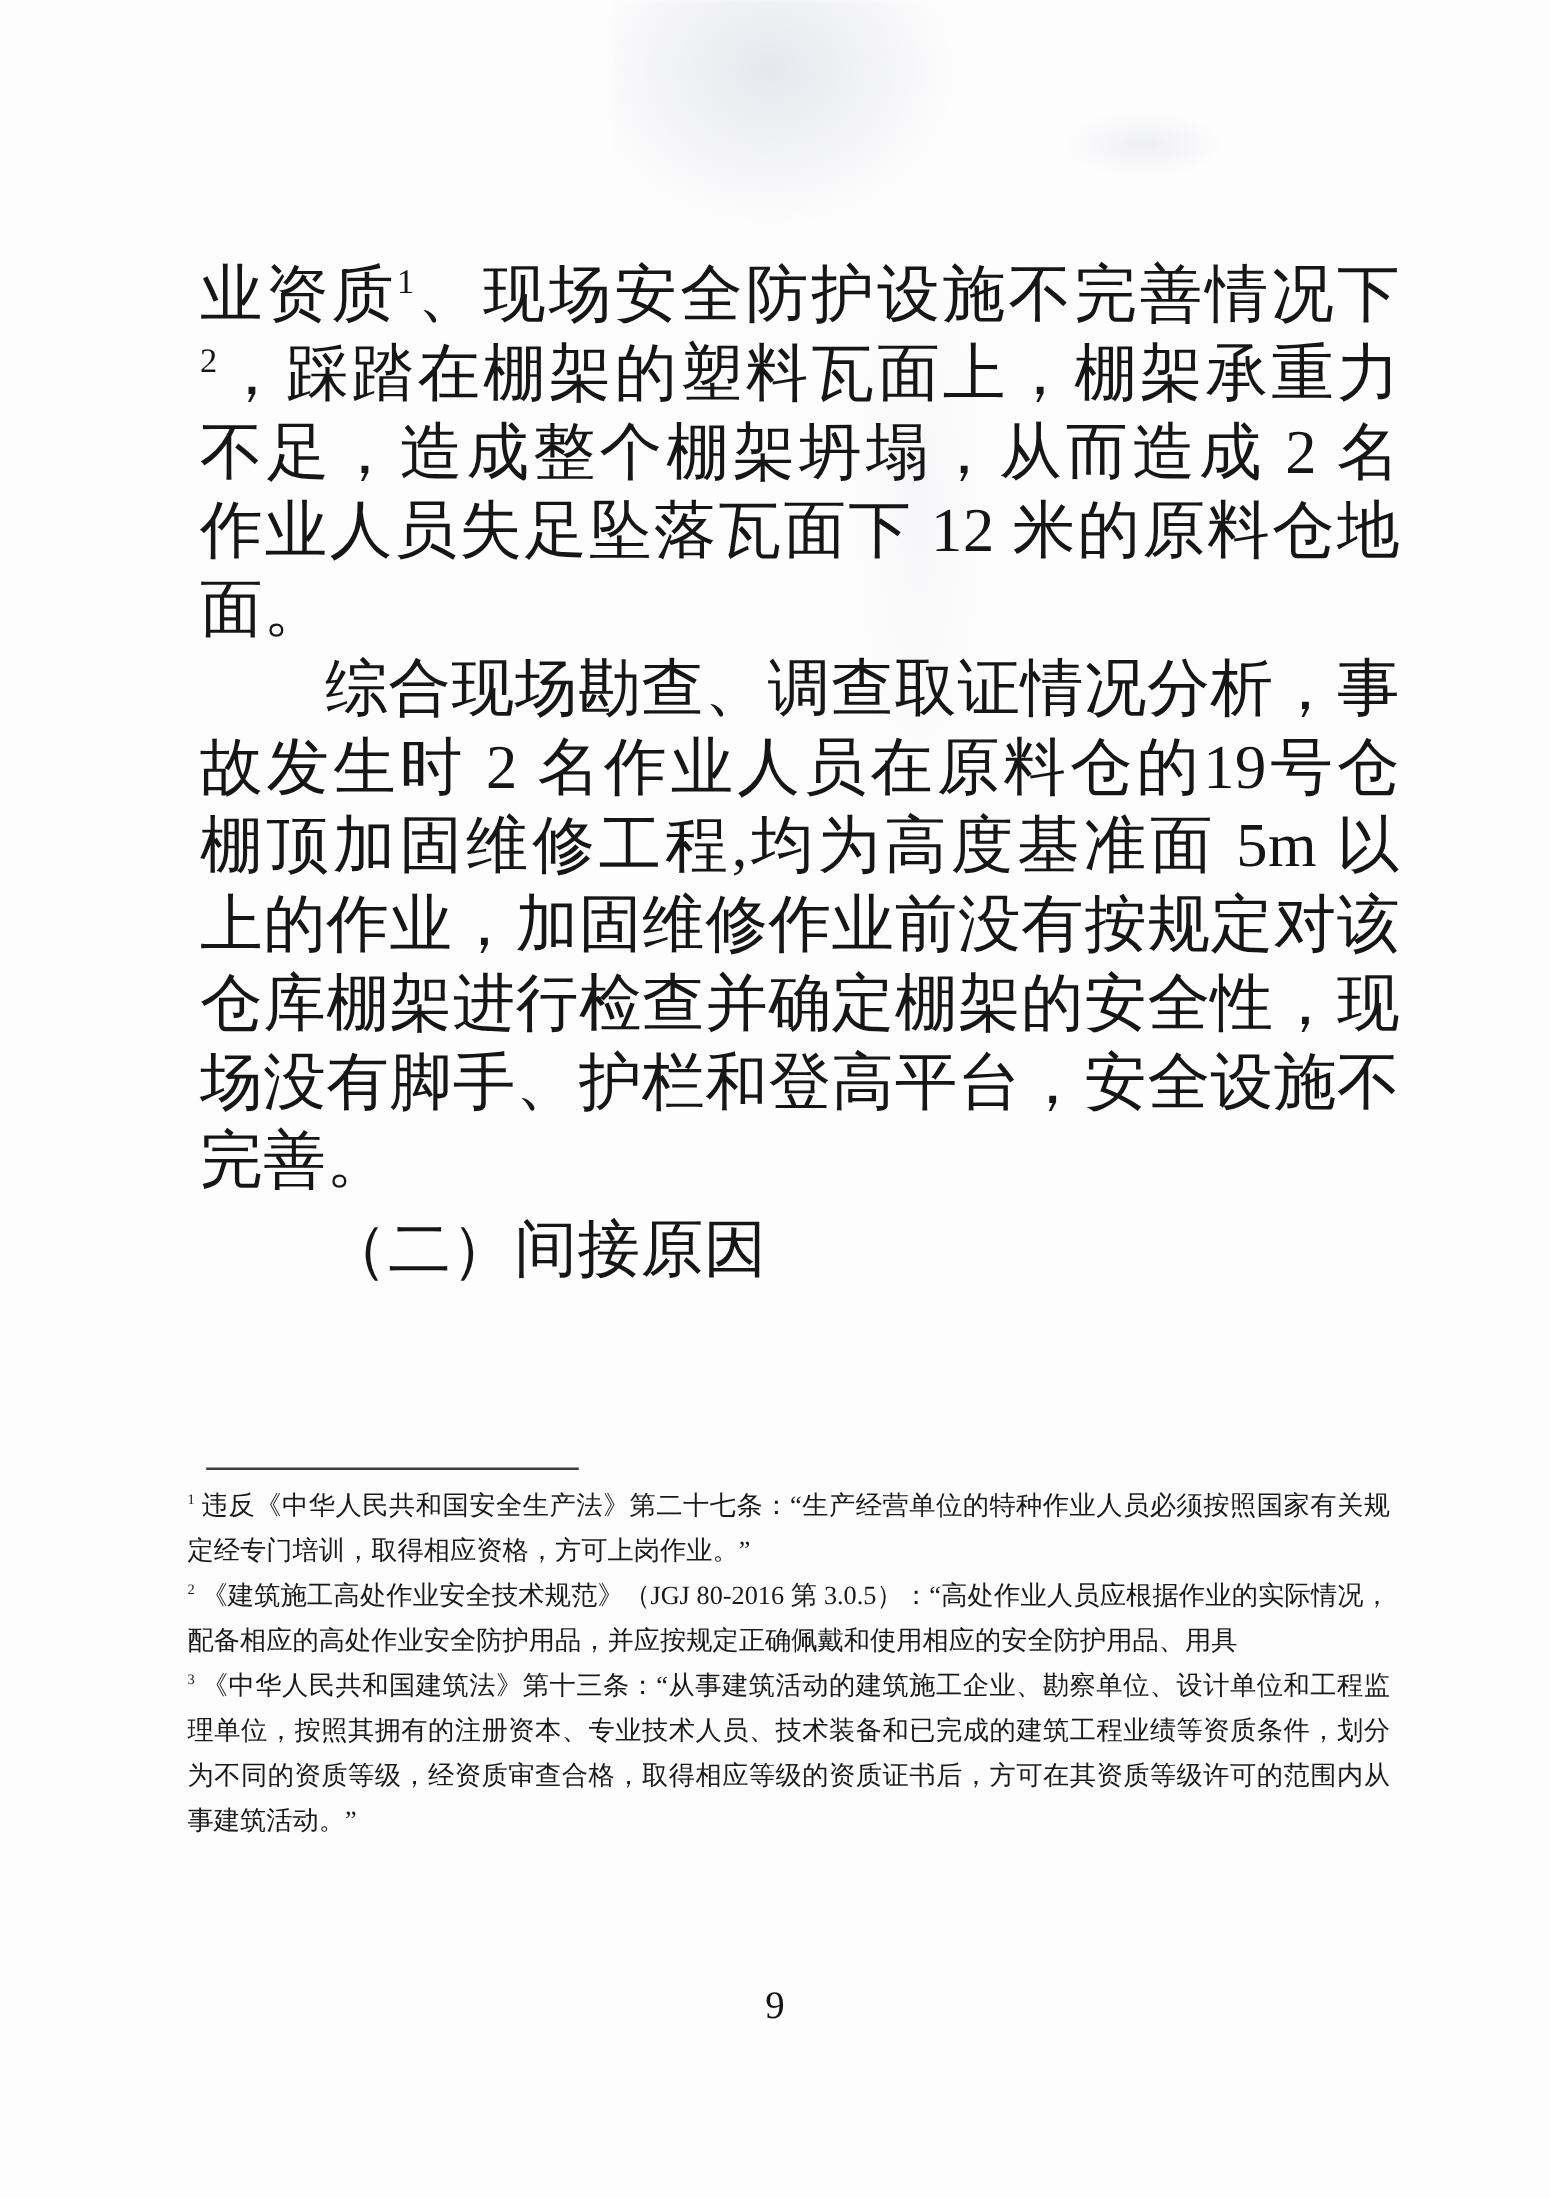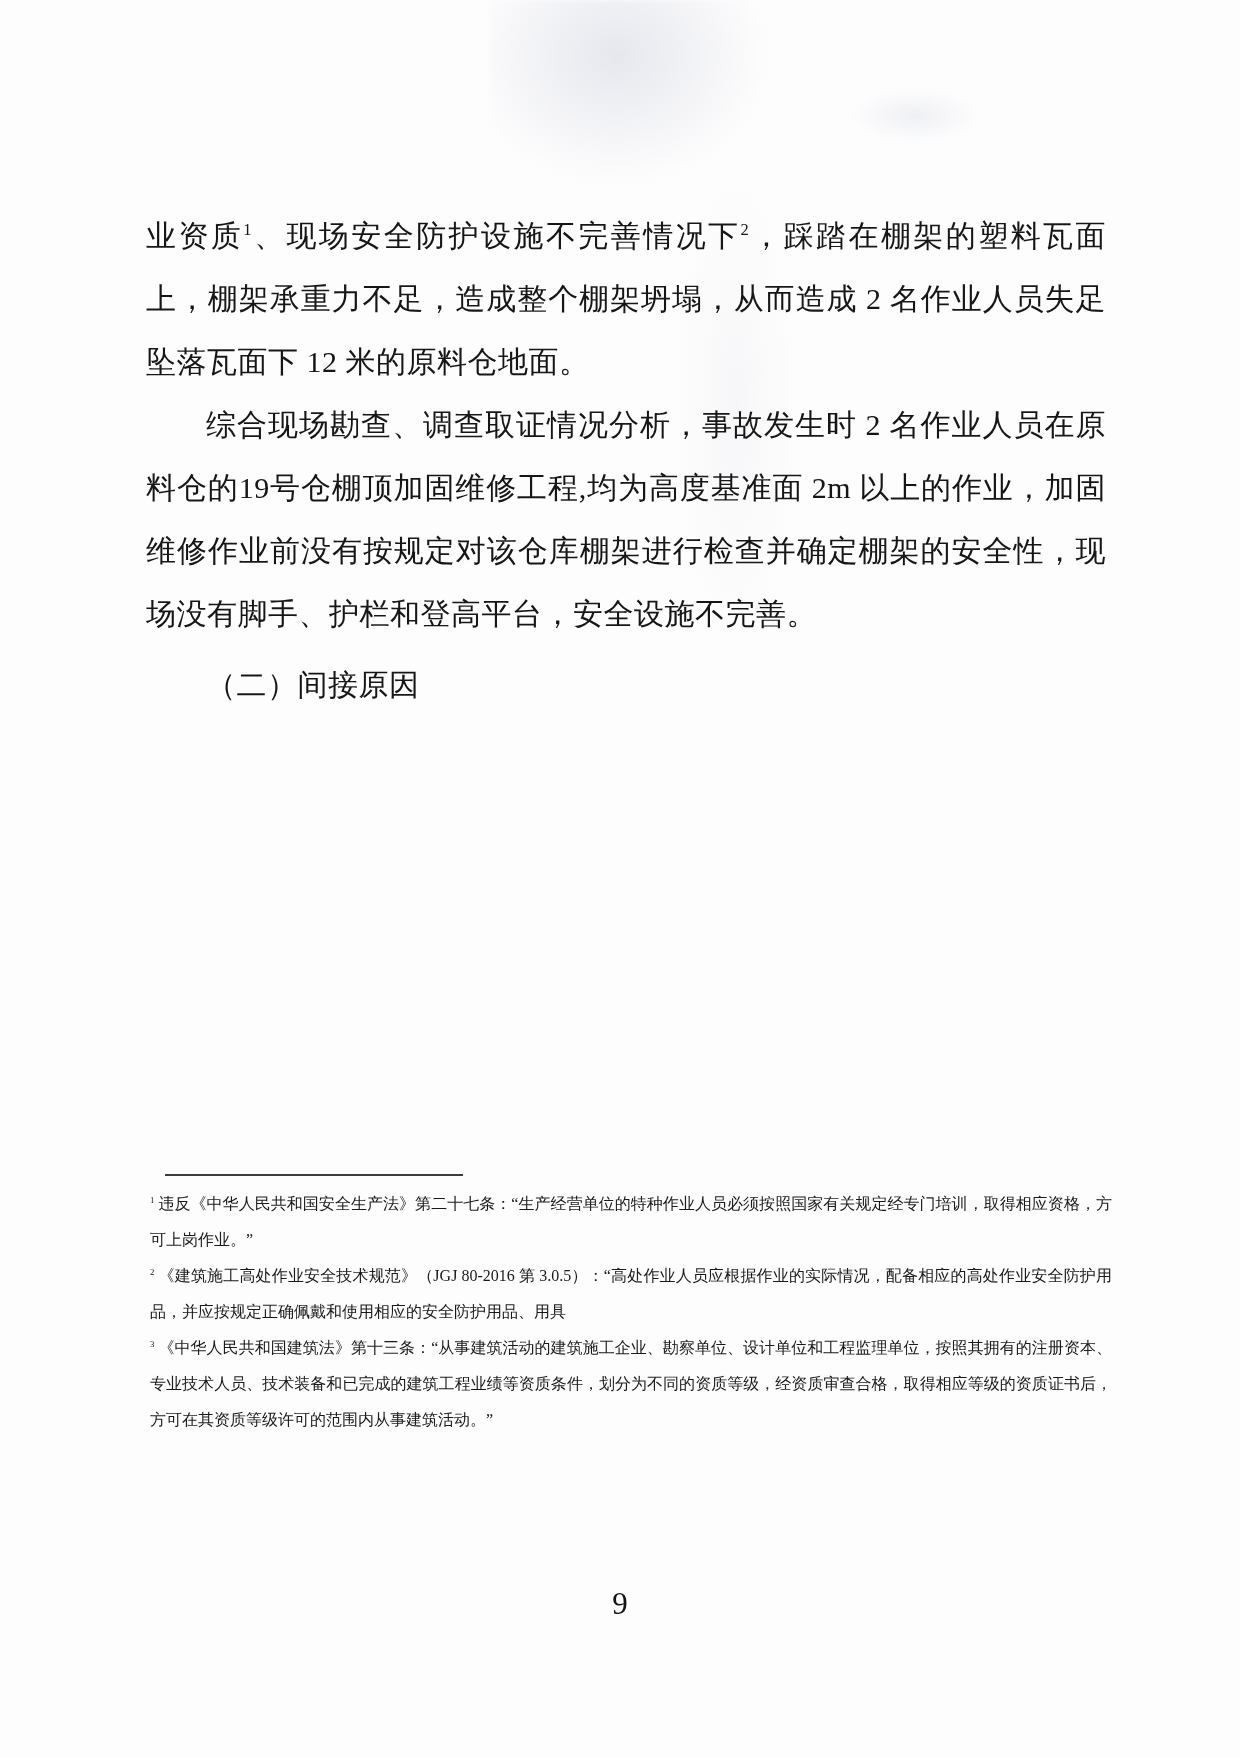--- a/index.html
+++ b/index.html
@@ -20,42 +20,42 @@
   .s1 { left: 490px; top: 0; width: 280px; height: 185px;
         background: radial-gradient(ellipse at 45% 30%, rgba(168,172,196,0.26), rgba(168,172,196,0) 70%);
         filter: blur(2px); }
   .s2 { left: 850px; top: 88px; width: 130px; height: 55px;
         background: radial-gradient(ellipse, rgba(168,172,196,0.16), rgba(168,172,196,0) 70%); }
   .s3 { left: 680px; top: 190px; width: 110px; height: 430px;
         background: radial-gradient(ellipse, rgba(175,178,198,0.09), rgba(175,178,198,0) 75%); }
 
   .content {
     position: absolute;
-    left: 146px; top: 204px; width: 960px;
-    font-size: 30px;
+    left: 160px; top: 204px; width: 960px;
+    font-size: 50px;
     line-height: 63px;
     text-align: justify;
     letter-spacing: 0.5px;
   }
   .content p { margin: 0; }
   .content p.indent { text-indent: 2em; }
   .content p.heading { text-indent: 2em; font-weight: 400; margin: 8px 0 0 0; }
   .bold { font-weight: 700; }
   sup { font-size: 0.55em; line-height: 0; vertical-align: super; }
 
   .fn-rule {
     position: absolute;
     left: 165px; top: 1174px;
     width: 298px; height: 2px;
     background: #3c3c3c;
   }
   .footnotes {
     position: absolute;
     left: 150px; top: 1186px; width: 962px;
-    font-size: 16px;
+    font-size: 21px;
     line-height: 36px;
     text-align: justify;
     color: #191919;
   }
   .footnotes p { margin: 0; }
 
   .pageno {
     position: absolute;
     left: 0; top: 1586px; width: 100%;
     text-align: center;
@@ -66,21 +66,21 @@
 </head>
 <body>
 
 <div class="page">
   <div class="smudge s1"></div>
   <div class="smudge s2"></div>
   <div class="smudge s3"></div>
 
   <main class="content" id="body-content">
       <p class=""><span>业资质</span><sup>1</sup><span>、现场安全防护设施不完善情况下</span><sup>2</sup><span>，踩踏在棚架的塑料瓦面上，棚架承重力不足，造成整个棚架坍塌，从而造成 2 名作业人员失足坠落瓦面下 12 米的原料仓地面。</span></p>
-      <p class="indent"><span>综合现场勘查、调查取证情况分析，事故发生时 2 名作业人员在原料仓的19号仓棚顶加固维修工程,均为高度基准面 2m 以上的作业，加固维修作业前没有按规定对该仓库棚架进行检查并确定棚架的安全性，现场没有脚手、护栏和登高平台，安全设施不完善。</span></p>
+      <p class="indent"><span>综合现场勘查、调查取证情况分析，事故发生时 2 名作业人员在原料仓的19号仓棚顶加固维修工程,均为高度基准面 5m 以上的作业，加固维修作业前没有按规定对该仓库棚架进行检查并确定棚架的安全性，现场没有脚手、护栏和登高平台，安全设施不完善。</span></p>
       <p class="heading"><span>（二）间接原因</span></p>
     </main>
 
   <div class="fn-rule"></div>
 
   <section class="footnotes" id="footnotes">
       <p><sup>1</sup><span> 违反《中华人民共和国安全生产法》第二十七条：“生产经营单位的特种作业人员必须按照国家有关规定经专门培训，取得相应资格，方可上岗作业。”</span></p>
       <p><sup>2</sup><span> 《建筑施工高处作业安全技术规范》（JGJ 80-2016 第 3.0.5）：“高处作业人员应根据作业的实际情况，配备相应的高处作业安全防护用品，并应按规定正确佩戴和使用相应的安全防护用品、用具</span></p>
       <p><sup>3</sup><span> 《中华人民共和国建筑法》第十三条：“从事建筑活动的建筑施工企业、勘察单位、设计单位和工程监理单位，按照其拥有的注册资本、专业技术人员、技术装备和已完成的建筑工程业绩等资质条件，划分为不同的资质等级，经资质审查合格，取得相应等级的资质证书后，方可在其资质等级许可的范围内从事建筑活动。”</span></p>
     </section>

